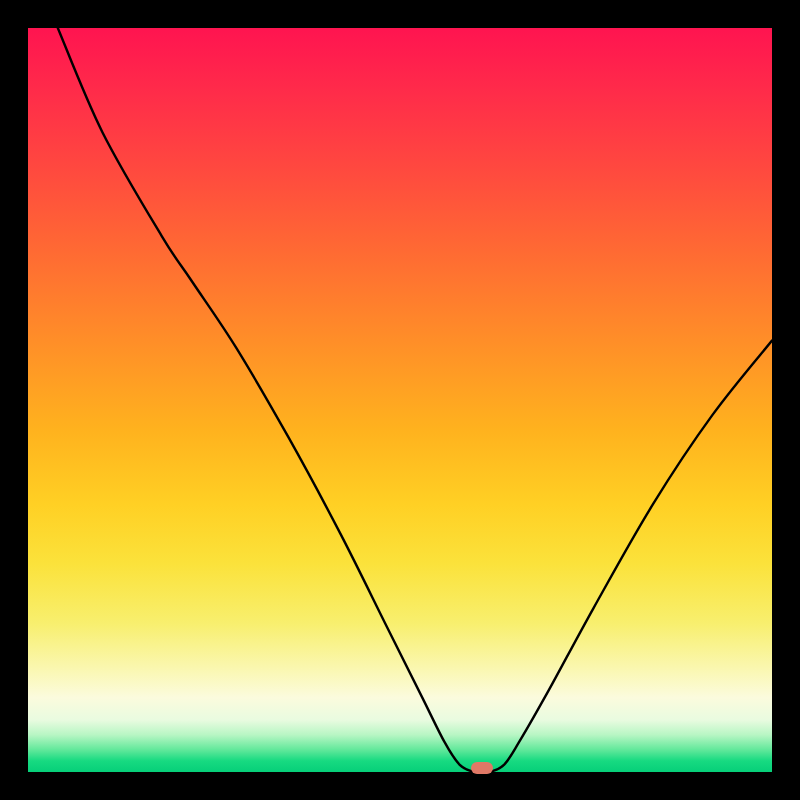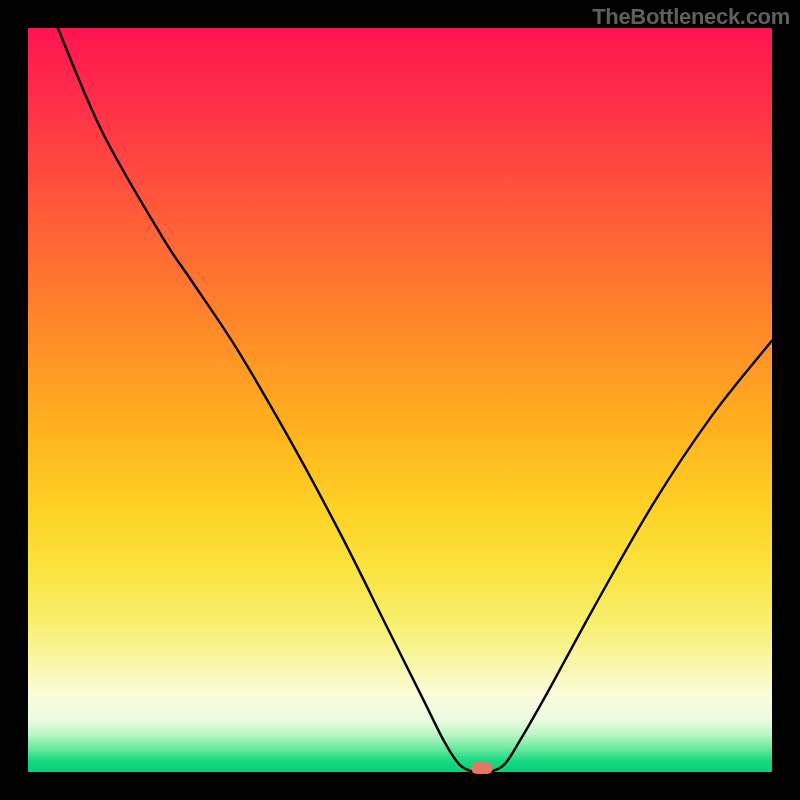--- a/index.html
+++ b/index.html
@@ -69,21 +69,20 @@
     height: 12px;
     border-radius: 6px;
     background: #e07866;
     transform: translate(-50%, -50%);
   }
 </style>
 </head>
 <body>
 
 <div class="frame">
-  <div class="watermark">TheBottleneck.com</div>
 
   <div class="plot">
     <div class="gradient"></div>
 
     <svg class="curve" viewBox="0 0 744 744" preserveAspectRatio="none">
       <path id="curve-path" d="M 29.8 0.0 C 37.2 17.4, 57.0 69.4, 74.4 104.2 C 91.8 138.9, 119.0 183.5, 133.9 208.3 C 148.8 233.1, 151.3 234.4, 163.7 253.0 C 176.1 271.6, 192.2 293.9, 208.3 319.9 C 224.4 346.0, 243.0 378.2, 260.4 409.2 C 277.8 440.2, 296.4 474.9, 312.5 505.9 C 328.6 536.9, 343.5 567.9, 357.1 595.2 C 370.8 622.5, 384.4 649.8, 394.3 669.6 C 404.2 689.4, 410.4 703.1, 416.6 714.2 C 422.8 725.4, 426.6 731.6, 431.5 736.6 C 436.5 741.5, 441.4 742.8, 446.4 744.0 C 451.4 745.2, 456.3 745.2, 461.3 744.0 C 466.2 742.8, 471.2 741.5, 476.2 736.6 C 481.1 731.6, 483.6 726.6, 491.0 714.2 C 498.5 701.8, 508.4 684.5, 520.8 662.2 C 533.2 639.8, 548.1 611.3, 565.4 580.3 C 582.8 549.3, 605.1 508.4, 625.0 476.2 C 644.8 443.9, 664.6 414.2, 684.5 386.9 C 704.3 359.6, 734.1 324.9, 744.0 312.5" fill="none" stroke="#000" stroke-width="2.4" stroke-linecap="round" stroke-linejoin="round"></path>
     </svg>
 
     <div id="marker" class="marker" style="left: 453.84px; top: 740.28px; background: rgb(224, 120, 102);"></div>
   </div>

